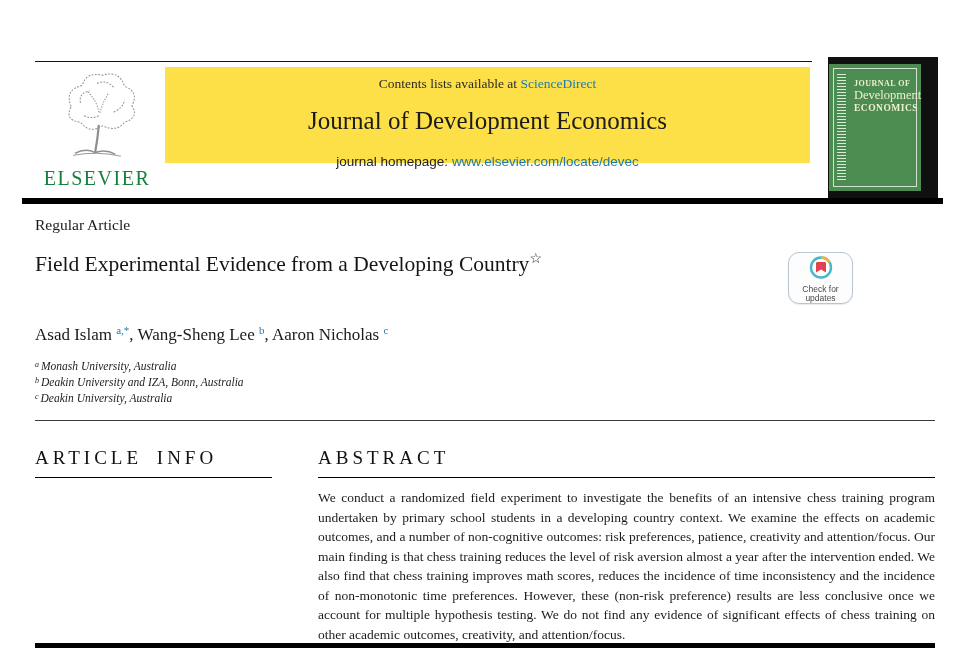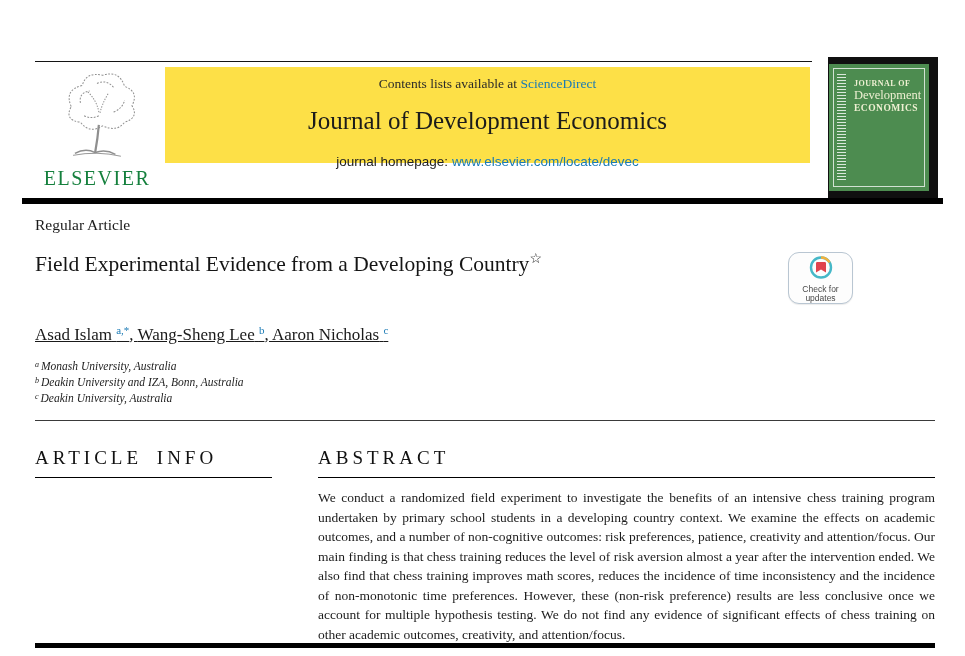--- a/index.html
+++ b/index.html
@@ -19,21 +19,21 @@
   .banner{position:absolute;left:165px;top:67px;width:645px;height:96px;background:#fde047;text-align:center;}
   .banner .contents{margin-top:9px;font-size:13.5px;color:#2a2a2a;}
   .banner .jname{margin-top:15px;font-size:25px;color:#1b1b1b;}
   .banner .homepage{margin-top:19px;font-size:13.5px;color:#222;
                     font-family:"Liberation Sans", sans-serif;}
   a.link{color:#1a7ab5;text-decoration:none;cursor:pointer;}
 
   
   .cover{position:absolute;left:828px;top:57px;width:110px;height:141px;background:#101010;
          padding:0;cursor:pointer;}
-  .cover-green{position:absolute;left:1px;top:7px;width:100px;height:127px;background:#4d8c50;}
+  .cover-green{position:absolute;left:1px;top:7px;width:92px;height:127px;background:#4d8c50;}
   .cover-frame{position:absolute;left:4px;top:4px;right:4px;bottom:4px;
                border:1px solid rgba(255,255,255,.75);}
   .cover-barcode{position:absolute;left:8px;top:10px;width:9px;height:108px;
      background:repeating-linear-gradient(to bottom, rgba(255,255,255,.8) 0 1px, rgba(0,0,0,0) 1px 3px);}
   .cover-text{position:absolute;left:25px;top:16px;width:78px;color:#eef0d2;text-align:left;line-height:1.1;}
   .cover-text .l1{font-size:8px;font-weight:bold;letter-spacing:.5px;}
   .cover-text .l2{font-size:12.5px;}
   .cover-text .l3{font-size:9.5px;font-weight:bold;letter-spacing:.5px;}
 
   .rule-thick-top{position:absolute;top:198px;left:22px;width:921px;height:6px;background:#000;}
@@ -42,21 +42,21 @@
   .regular{position:absolute;top:216px;left:35px;font-size:15.5px;}
   .title{position:absolute;top:249px;left:35px;width:795px;font-size:21.5px;line-height:31px;color:#151515;}
   .title .star{font-size:14px;position:relative;top:-8px;cursor:pointer;}
 
   .badge{position:absolute;left:788px;top:252px;width:63px;height:50px;background:#fdfdfd;
          border:1px solid #b9c6d2;border-radius:11px;text-align:center;cursor:pointer;
          box-shadow:0 1px 1px rgba(0,0,0,.08);}
   .badge .cm{margin-top:2px;}
   .badge .bt{font-family:"Liberation Sans", sans-serif;font-size:8.5px;color:#4a4a4a;line-height:9px;}
 
-  .authors{position:absolute;top:325px;left:35px;font-size:17px;text-decoration:underline;}
+  .authors{position:absolute;top:325px;left:35px;font-size:17px;}
   .authors .sup{color:#1a7ab5;font-size:11px;position:relative;top:-6px;cursor:pointer;}
 
   .affils{position:absolute;top:359px;left:35px;font-size:11.5px;font-style:italic;line-height:14px;color:#222;}
   .affils .asup{font-size:8px;position:relative;top:-3px;margin-right:2px;}
 
   .rule-mid{position:absolute;top:420px;left:35px;width:900px;border-top:1px solid #3a3a3a;}
 
   
   .col-heading{font-size:19px;letter-spacing:4px;word-spacing:6px;color:#111;}
   .col-rule{border-top:1.3px solid #000;margin-top:8px;}

